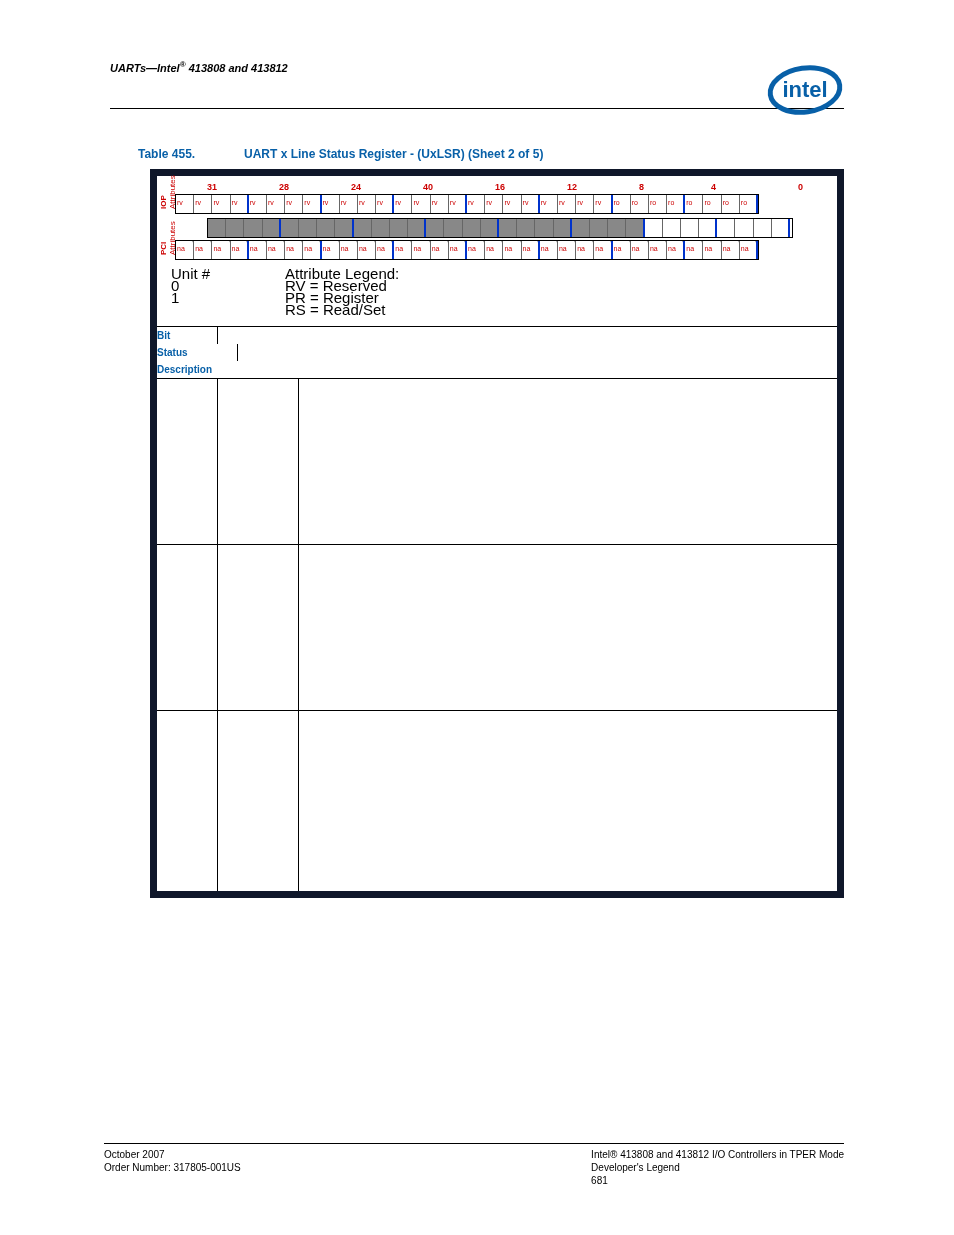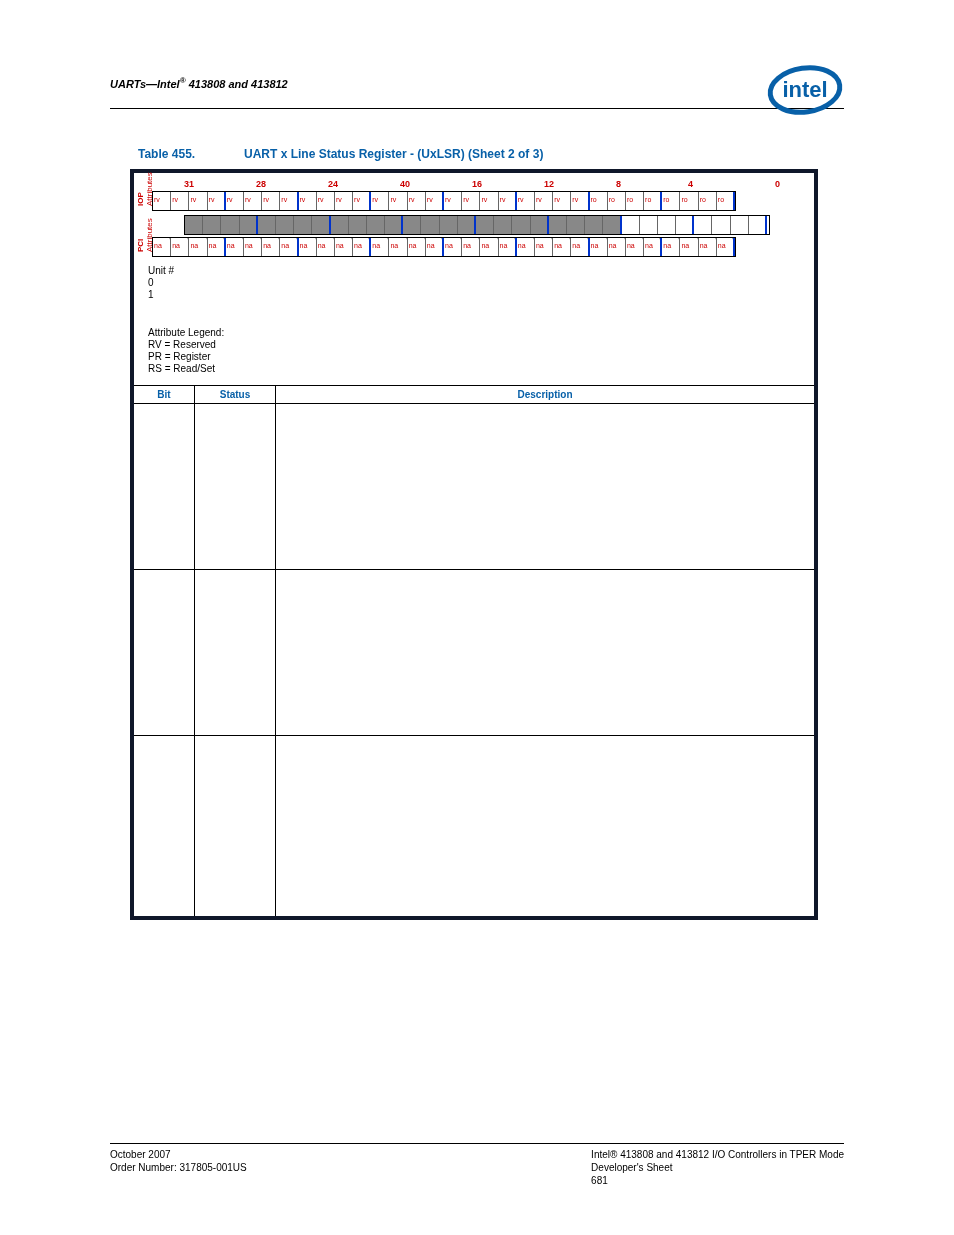--- a/index.html
+++ b/index.html
@@ -13,21 +13,21 @@
   .page {
     width: 954px;
     height: 1235px;
     position: relative;
     box-sizing: border-box;
     padding: 50px 110px 0 110px;
   }
   .header {
     display: flex;
     justify-content: space-between;
-    align-items: center;
+    align-items: flex-start;
     border-bottom: 1.5px solid #000;
     padding-bottom: 2px;
     margin-bottom: 38px;
   }
   .header-text {
     font-style: italic;
     font-weight: bold;
     font-size: 11px;
     padding-top: 10px;
   }
@@ -35,23 +35,23 @@
   .logo { width: 78px; height: 56px; position: relative; top: 12px;}
   .table-title-row {
     display: flex;
     font-weight: bold;
     font-size: 12px;
     color: #0860a8;
     margin-bottom: 8px;
   }
   .table-title-row .label { width: 106px; margin-left: 28px; }
   .register-box {
-    border: 4px solid #0f172a;
+    border: 7px solid #0f172a;
     width: 680px;
-    margin-left: 20px;
+    margin-left: 40px;
   }
   
   .diag {
     padding: 6px 10px 4px 6px;
     position: relative;
   }
   .bitnums {
     display: flex;
     color: #c00;
     font-weight: bold;
@@ -113,59 +113,58 @@
     height:18px;
     margin: 2px 0 2px 44px;
     width: 584px;
   }
   .shade-cell { width:18.2px; border-right:1px solid #666; box-sizing:border-box; }
   .shade-cell:last-child{border-right:none;}
   .shade-cell.grey{ background:#888;}
   .shade-cell.sep4 { border-right: 2px solid #0033cc; }
   .legend-row {
     display:flex;
-    font-size: 10px;
+    font-size: 15px;
     margin-top: 8px;
     padding: 0 4px 6px 8px;
-    gap: 26px;
+    gap: 34px;
     line-height: 12px;
-    flex-direction: column;
   }
   .legend-col.unit { width: 80px;}
   .legend-col.addr { width: 200px;}
   .legend-col.leg { width: 130px;}
   .legend-col.rw { width: 140px;}
   
   .tbl-header {
     display:flex;
     border-top:1px solid #000;
     border-bottom:1px solid #000;
     font-size: 10px;
     font-weight: bold;
     color:#0860a8;
-    text-align:center;
+    flex-direction:column;
   }
   .tbl-header .c1 { width:60px; border-right:1px solid #000; padding:3px 0;}
   .tbl-header .c2 { width:80px; border-right:1px solid #000; padding:3px 0;}
   .tbl-header .c3 { flex:1; padding:3px 0;}
   .tbl-body-row {
     display:flex;
     border-bottom:1px solid #000;
   }
   .tbl-body-row:last-child { border-bottom:none;}
   .tbl-body-row .c1 { width:60px; border-right:1px solid #000;}
   .tbl-body-row .c2 { width:80px; border-right:1px solid #000;}
   .tbl-body-row .c3 { flex:1;}
   .r1 { height:165px;}
   .r2 { height:165px;}
   .r3 { height:180px;}
   
   .footer {
     position: absolute;
-    left: 110px;
+    left: 104px;
     right: 110px;
     bottom: 48px;
     border-top: 1.5px solid #000;
     padding-top: 4px;
     font-size: 10px;
     display:flex;
     justify-content: space-between;
     line-height: 13px;
   }
   .footer .right { text-align: left;}
@@ -182,21 +181,21 @@
     <div class="logo">
       <svg viewBox="0 0 78 56" width="78" height="56">
         <ellipse cx="39" cy="28" rx="35" ry="22" fill="none" stroke="#0860a8" stroke-width="5" transform="rotate(-8 39 28)"></ellipse>
         <text x="39" y="35" font-family="Arial" font-size="22" font-weight="bold" fill="#0860a8" text-anchor="middle">intel</text>
       </svg>
     </div>
   </div>
 
   <div class="table-title-row">
     <span class="label">Table 455.</span>
-    <span>UART x Line Status Register - (UxLSR) (Sheet 2 of 3)</span>
+    <span>UART x Line Status Register - (UxLSR) (Sheet 2 of 5)</span>
   </div>
 
   <div class="register-box">
     <div class="diag">
       <div class="bitnums" id="bitnums">
           <span>31</span>
           <span>28</span>
           <span>24</span>
           <span>40</span>
           <span>16</span>
@@ -360,17 +359,17 @@
     </div>
   </div>
 
   <div class="footer">
     <div class="left">
       <span>October 2007</span><br>
       <span>Order Number: 317805-001US</span>
     </div>
     <div class="right">
       <span>Intel® 413808 and 413812 I/O Controllers in TPER Mode</span><br>
-      <span>Developer's Sheet</span><br>
+      <span>Developer's Legend</span><br>
       <span>681</span>
     </div>
   </div>
 </div>
 
 </body></html>

